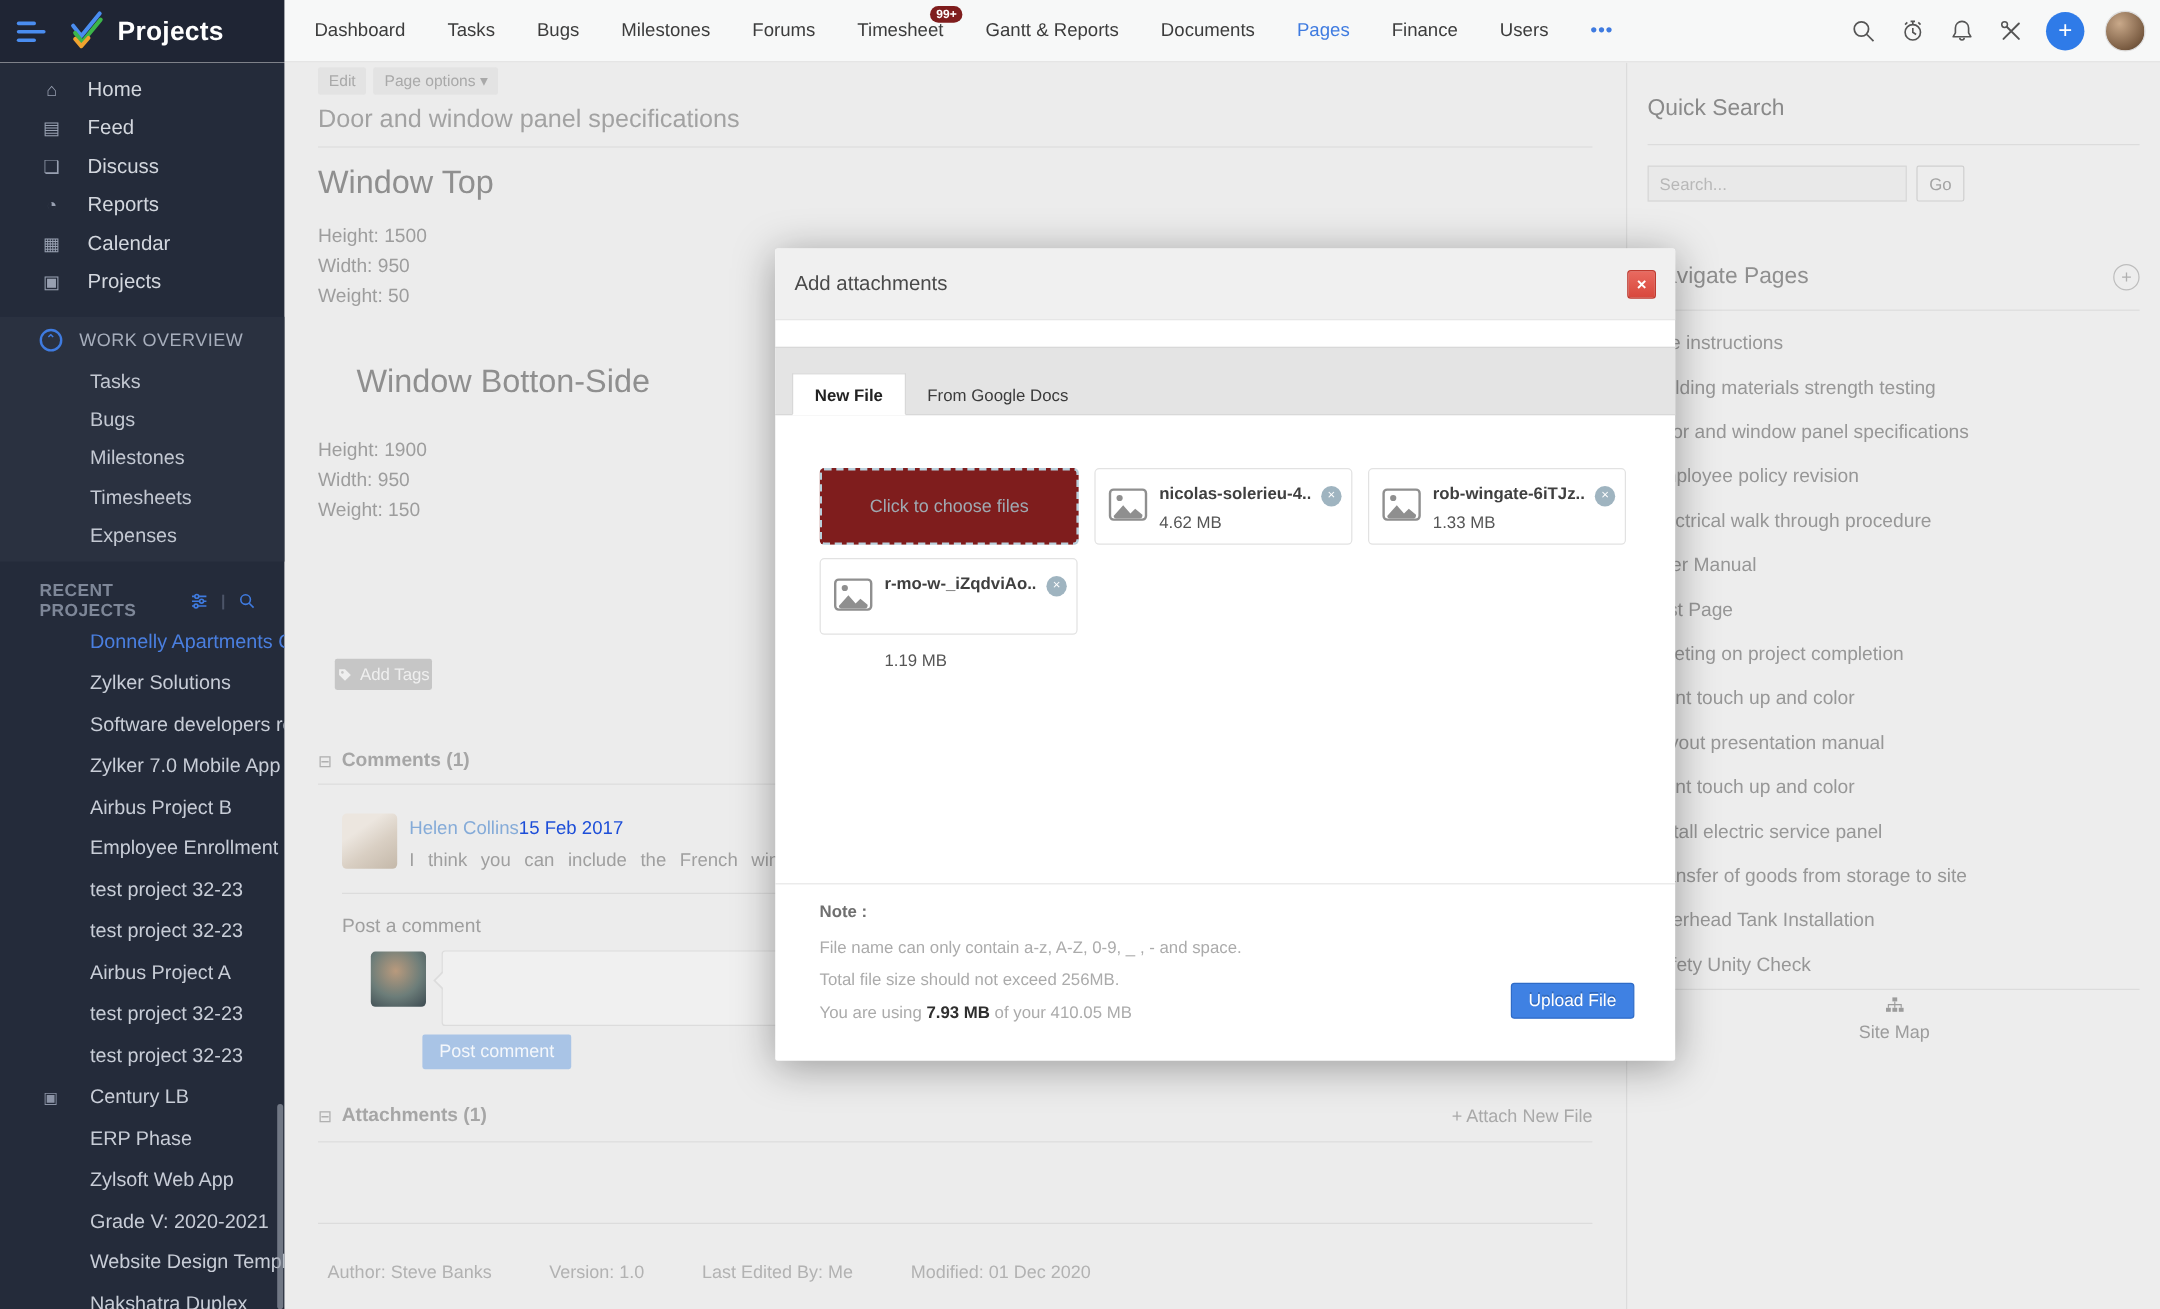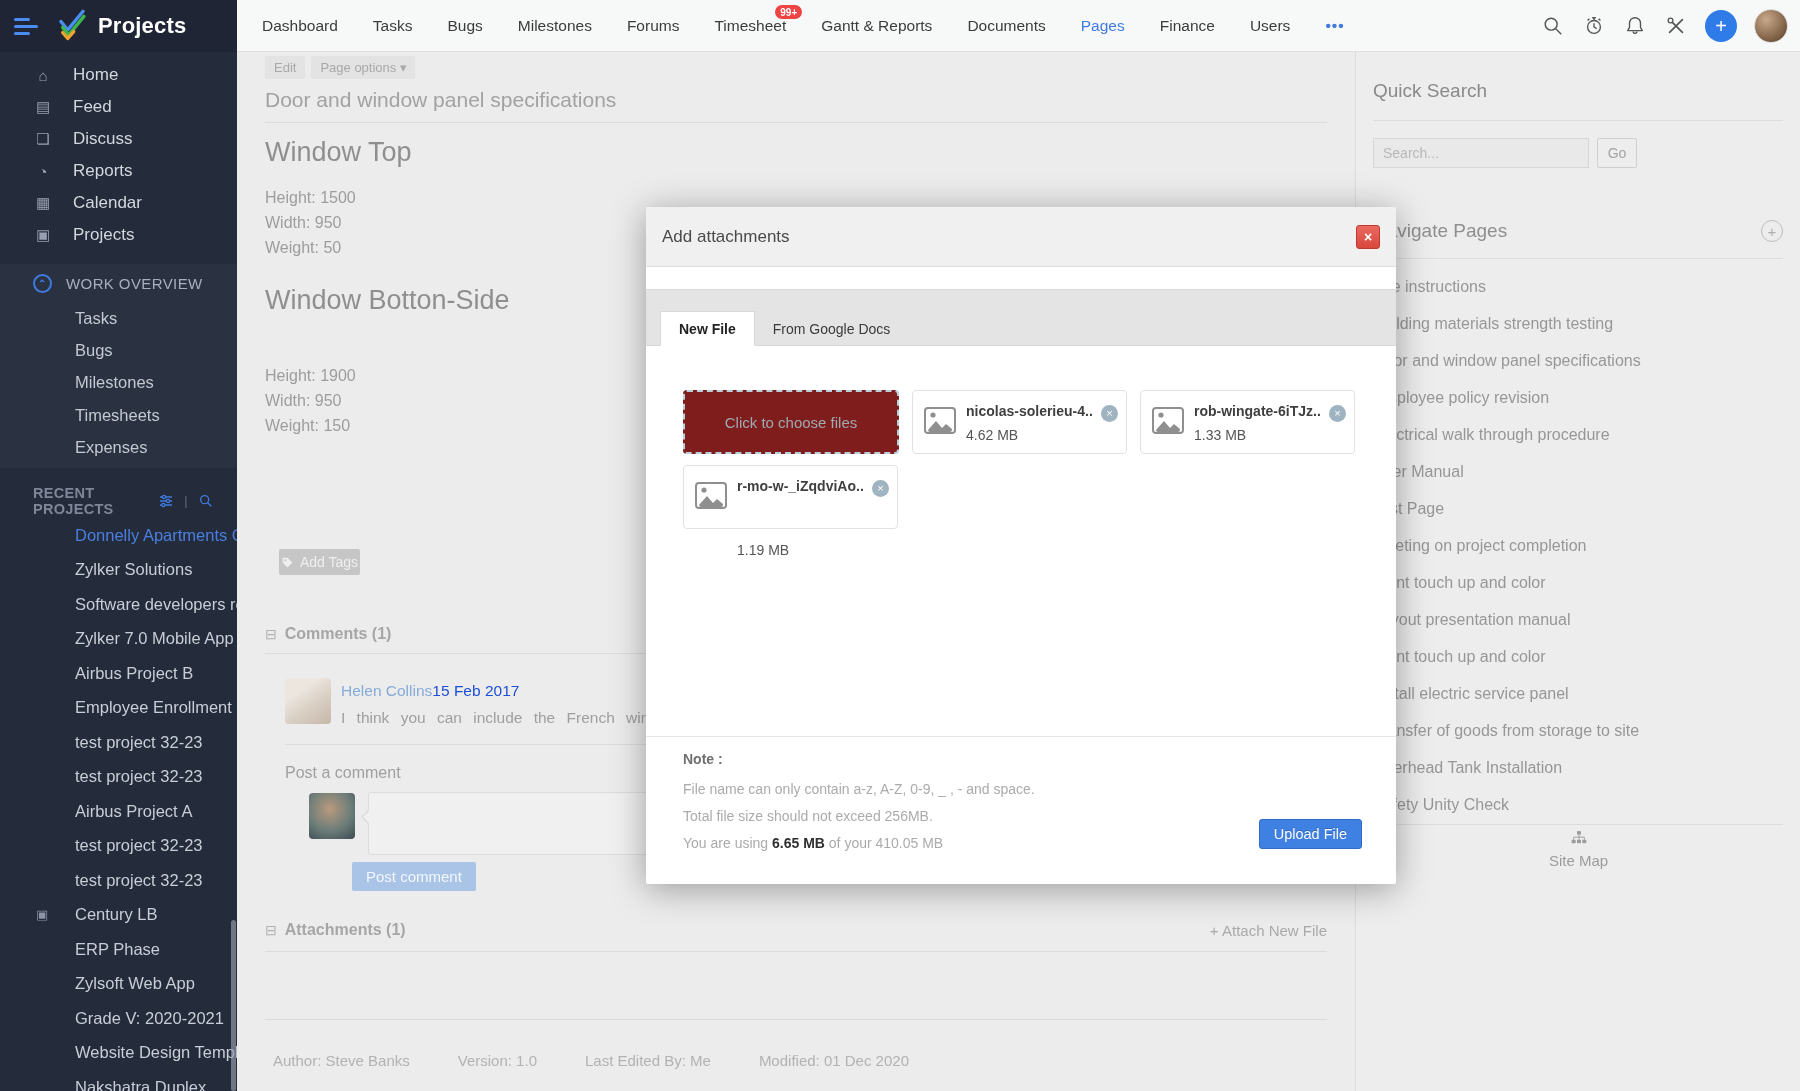--- a/index.html
+++ b/index.html
@@ -11,21 +11,21 @@
   .brand { position:absolute; left:0; top:0; width:237px; height:52px; background:#1f2534; display:flex; align-items:center; padding-left:14px; }
   .hamburger { width:26px; display:flex; flex-direction:column; gap:4px; cursor:pointer; }
   .hamburger span { display:block; height:3px; border-radius:2px; background:#4a8df0; }
   .hamburger span:nth-child(1){ width:16px; } .hamburger span:nth-child(2){ width:24px; } .hamburger span:nth-child(3){ width:16px; }
   .logo-mark { margin-left:14px; }
   .brand-text { color:#fff; font-size:22px; font-weight:bold; margin-left:8px; letter-spacing:.2px; }
   .menu { position:absolute; left:262px; top:0; height:52px; display:flex; align-items:center; gap:35px; }
   .nav-item { position:relative; font-size:15.5px; color:#3c3c3c; cursor:pointer; white-space:nowrap; }
   .nav-item.active { color:#3f7be0; }
   .nav-item.accent { color:#3f7be0; font-weight:bold; letter-spacing:1px; }
-  .badge { display:none; position:absolute; top:-12px; right:-16px; background:#ef4444; color:#fff; font-size:10px; font-weight:bold; padding:2px 5px 1px; border-radius:8px; }
+  .badge { display:none; position:absolute; top:-12px; right:-16px; background:#7f1d1d; color:#fff; font-size:10px; font-weight:bold; padding:2px 5px 1px; border-radius:8px; }
   .badge.show { display:block; }
   .top-icons { position:absolute; right:12px; top:0; height:52px; display:flex; align-items:center; gap:17px; }
   .tool-icon { width:24px; height:24px; display:flex; align-items:center; justify-content:center; cursor:pointer; }
   .plus-btn { width:32px; height:32px; border-radius:50%; background:#2f7be8; color:#fff; font-size:20px; display:flex; align-items:center; justify-content:center; cursor:pointer; }
   .user-avatar { width:34px; height:34px; border-radius:50%; background:radial-gradient(circle at 35% 30%, #c9a98a, #7a5c42 70%, #4d3a2a); border:1px solid #ddd; cursor:pointer; }
 
   
   #sidebar { position:absolute; left:0; top:52px; width:237px; height:1039px; background:#242b3a; z-index:5; }
   .side-list { padding-top:7px; }
   .side-item { height:32px; display:flex; align-items:center; padding-left:33px; gap:20px; font-size:17px; color:#d3d7de; cursor:pointer; }
@@ -363,21 +363,21 @@
     <span class="chip-btn">Page options ▾</span>
   </div>
   <div class="page-title">Door and window panel specifications</div>
   <div class="hr" style="top:70px;"></div>
 
   <div class="sec-heading" style="top:85px;">Window Top</div>
   <div class="sec-line" style="top:137px;">Height: 1500</div>
   <div class="sec-line" style="top:162px;">Width: 950</div>
   <div class="sec-line" style="top:187px;">Weight: 50</div>
 
-  <div class="sec-heading" style="top:233px;">Window Botton-Side</div>
+  <div class="sec-heading" style="top:251px;margin-left:32px;">Window Botton-Side</div>
   <div class="sec-line" style="top:315px;">Height: 1900</div>
   <div class="sec-line" style="top:340px;">Width: 950</div>
   <div class="sec-line" style="top:365px;">Weight: 150</div>
 
   <div class="add-tags">
     <svg width="13" height="13" viewBox="0 0 24 24">
         <path d="M3 12V3h9l9 9-9 9z" fill="#efefef"></path>
         <circle cx="8" cy="8" r="2" fill="#c6c6c6"></circle>
       </svg>
     <span>Add Tags</span>
@@ -511,18 +511,18 @@
           </span>
           <span class="chip-close">×</span>
         </div>
       </div>
     <div class="m-divider"></div>
     <div class="m-note">
       <div class="note-label">Note :</div>
       <div class="note-line">File name can only contain a-z, A-Z, 0-9, _ , - and space.</div>
       <div class="note-line">Total file size should not exceed 256MB.</div>
       <div class="note-usage">
-        <span>You are using</span> <b>6.65 MB</b> <span>of your 410.05 MB</span>
+        <span>You are using</span> <b>7.93 MB</b> <span>of your 410.05 MB</span>
       </div>
     </div>
     <button class="upload-btn">Upload File</button>
   </div>
 </div>
 
 </body></html>

